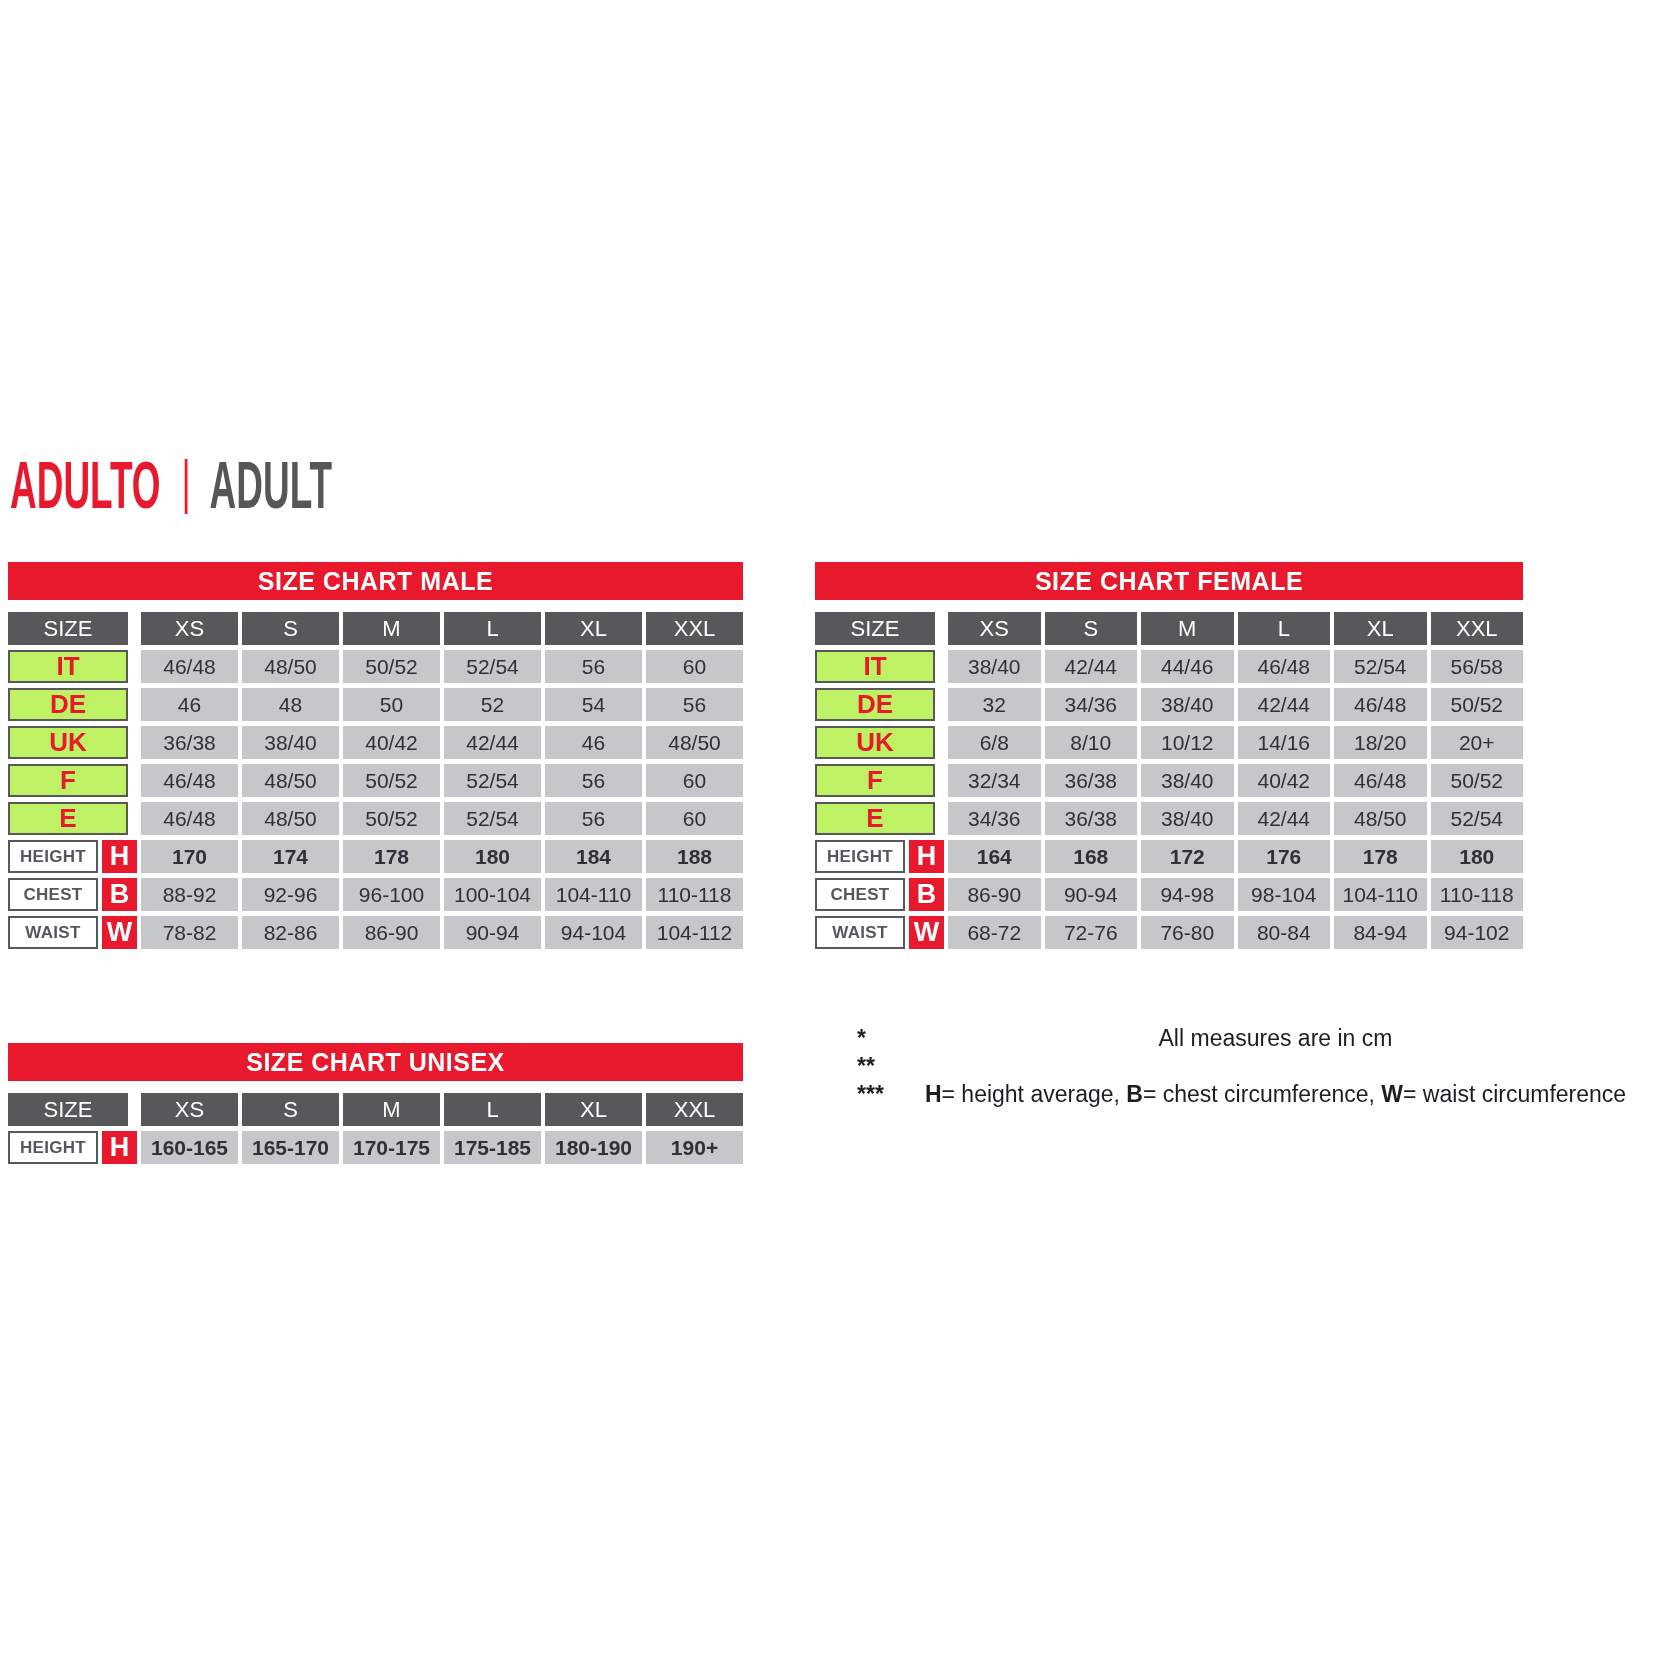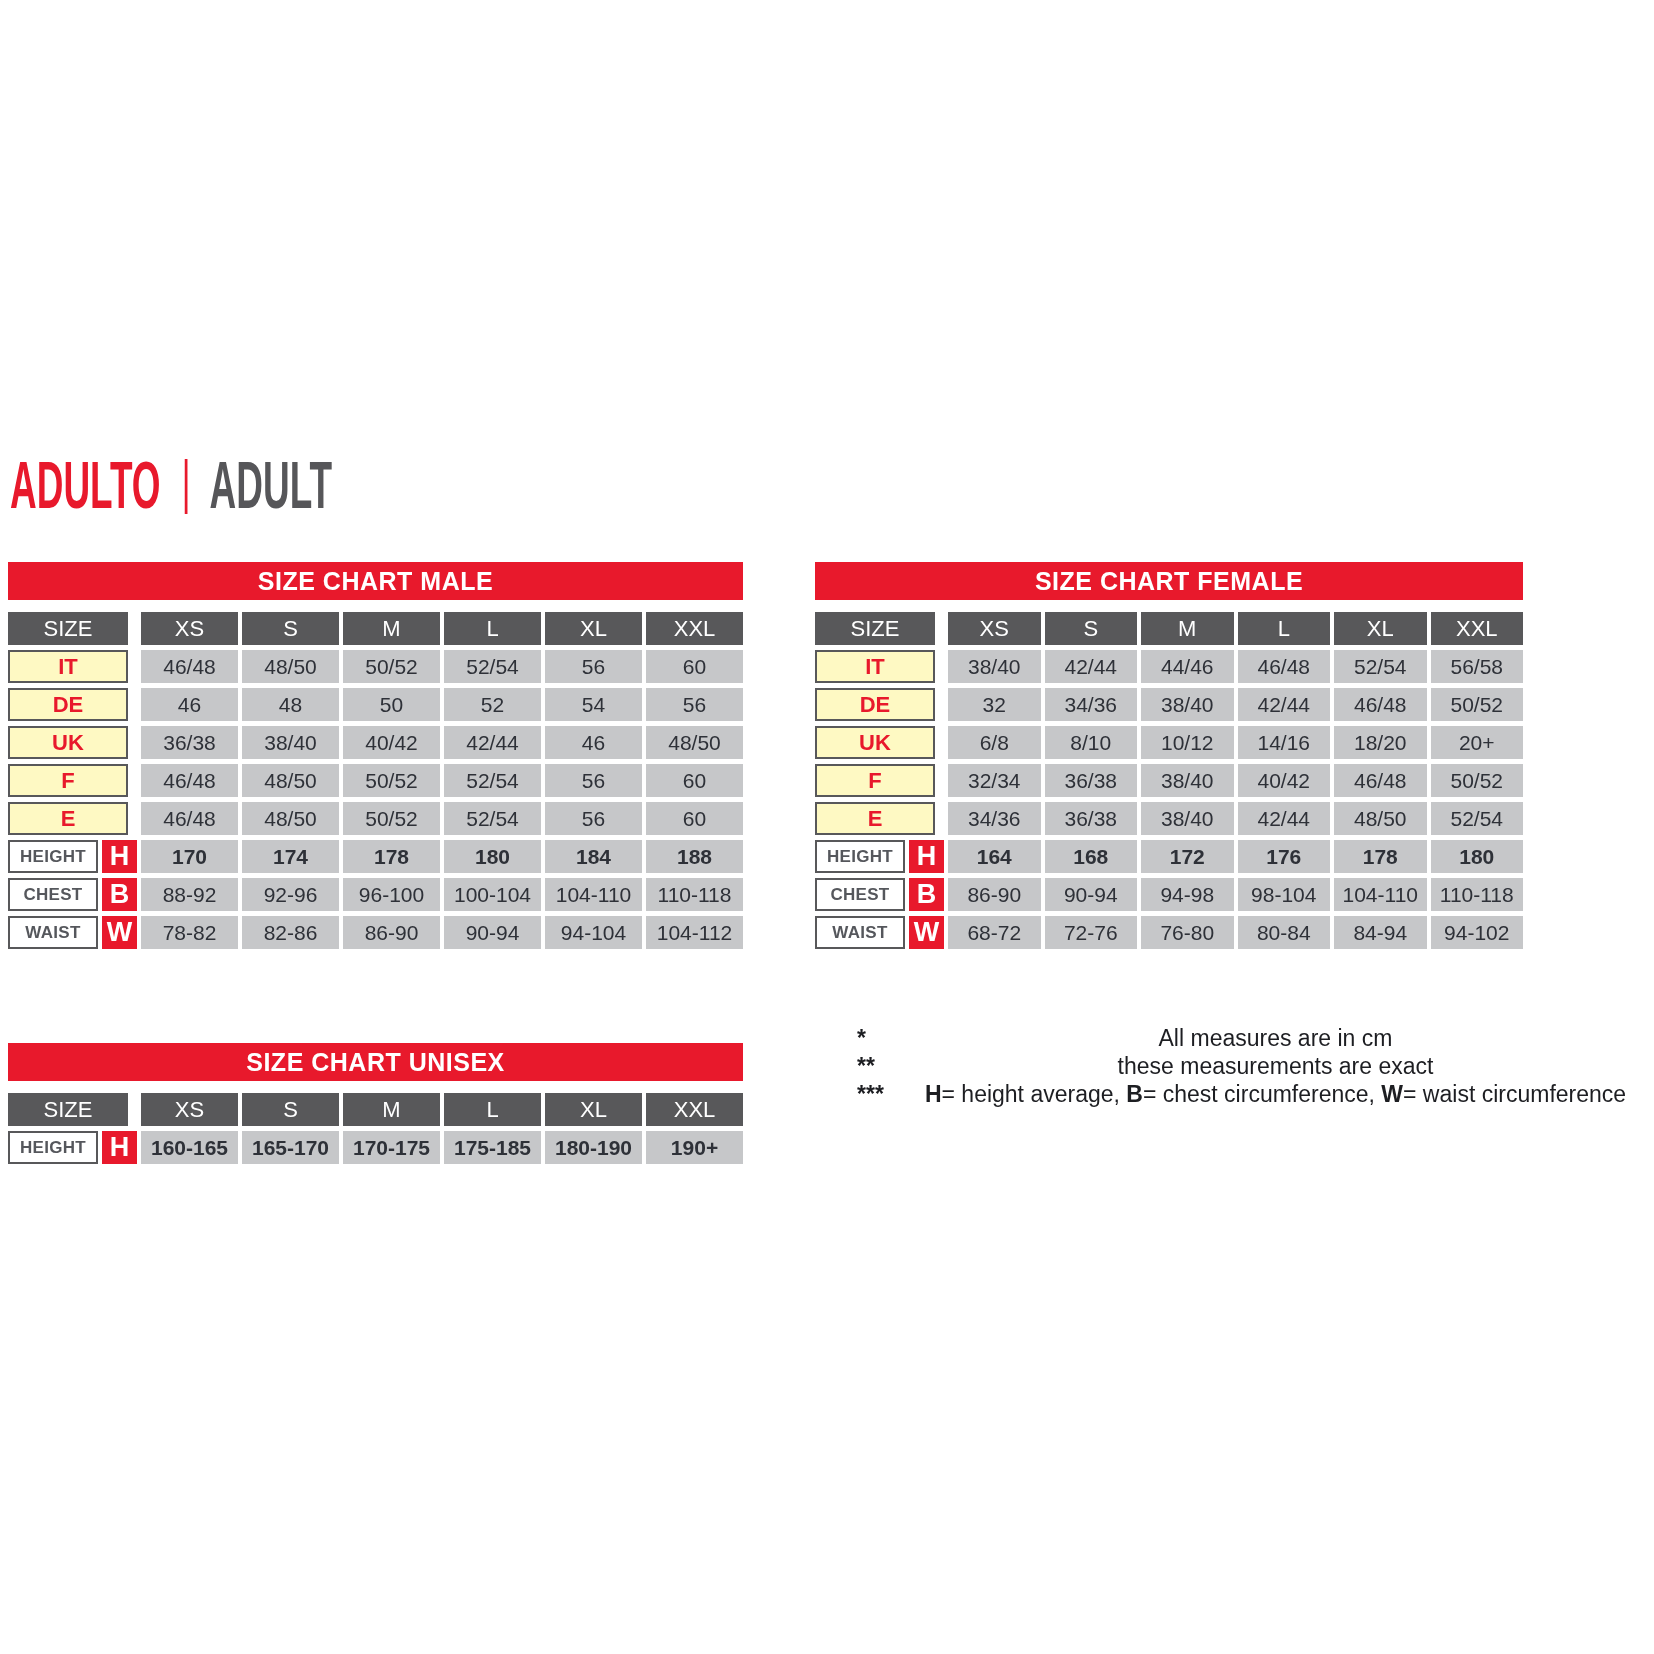--- a/index.html
+++ b/index.html
@@ -47,24 +47,24 @@
   .datagrid{flex:1;display:grid;grid-template-columns:repeat(6,1fr);column-gap:4px;height:33px;}
 
   .hcell{
     background:var(--hdr-gray);color:#fff;
     display:flex;align-items:center;justify-content:center;
     font-size:22px;
   }
   .sizecell{width:120px;flex:0 0 120px;}
 
   .labelbox{
-    width:120px;flex:0 0 120px;background:#fef9c3;
+    width:120px;flex:0 0 120px;background:#bef264;
     border:2px solid var(--hdr-gray);
     display:flex;align-items:center;justify-content:center;
-    color:var(--red);font-weight:bold;font-size:22px;
+    color:var(--red);font-weight:bold;font-size:26px;
   }
   .mlabelbox{
     width:90px;flex:0 0 90px;background:#fff;
     border:2px solid var(--hdr-gray);
     display:flex;align-items:center;justify-content:center;
     color:var(--label-gray);font-weight:bold;font-size:17px;letter-spacing:.3px;
     margin-right:4px;
   }
   .badge{
     width:35px;flex:0 0 35px;background:var(--red);color:#fff;
@@ -391,21 +391,20 @@
   <div class="footnotes">
       <div class="fnrow">
         <div class="fnmarker">*</div>
         <div class="fnlines">
           <div class="fnline"><span>All measures are in cm</span></div>
         </div>
       </div>
       <div class="fnrow">
         <div class="fnmarker">**</div>
         <div class="fnlines">
-          <div class="fnline"><span>these measurements are exact</span></div>
         </div>
       </div>
       <div class="fnrow">
         <div class="fnmarker">***</div>
         <div class="fnlines">
           <div class="fnline"><b>H</b><span>= height average, </span><b>B</b><span>= chest circumference, </span><b>W</b><span>= waist circumference</span></div>
         </div>
       </div>
     </div>
 

